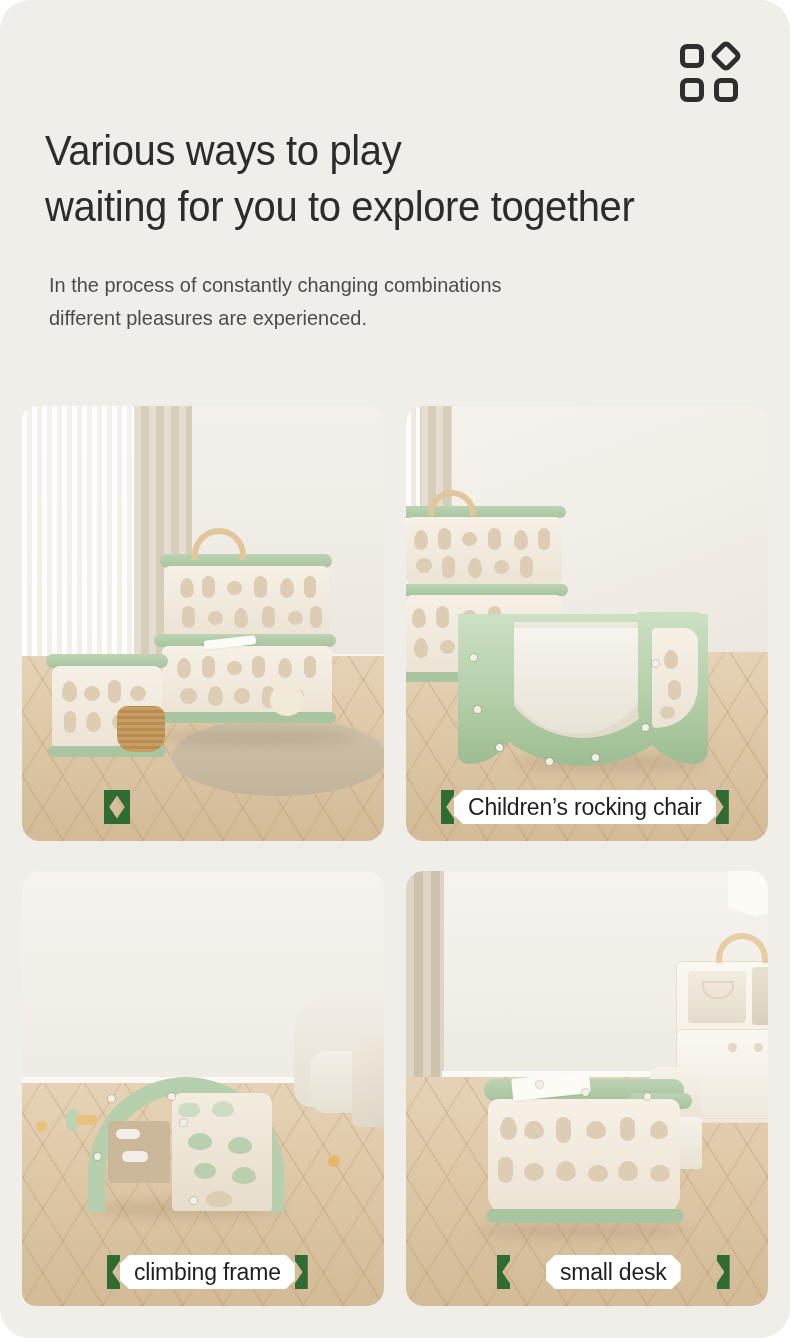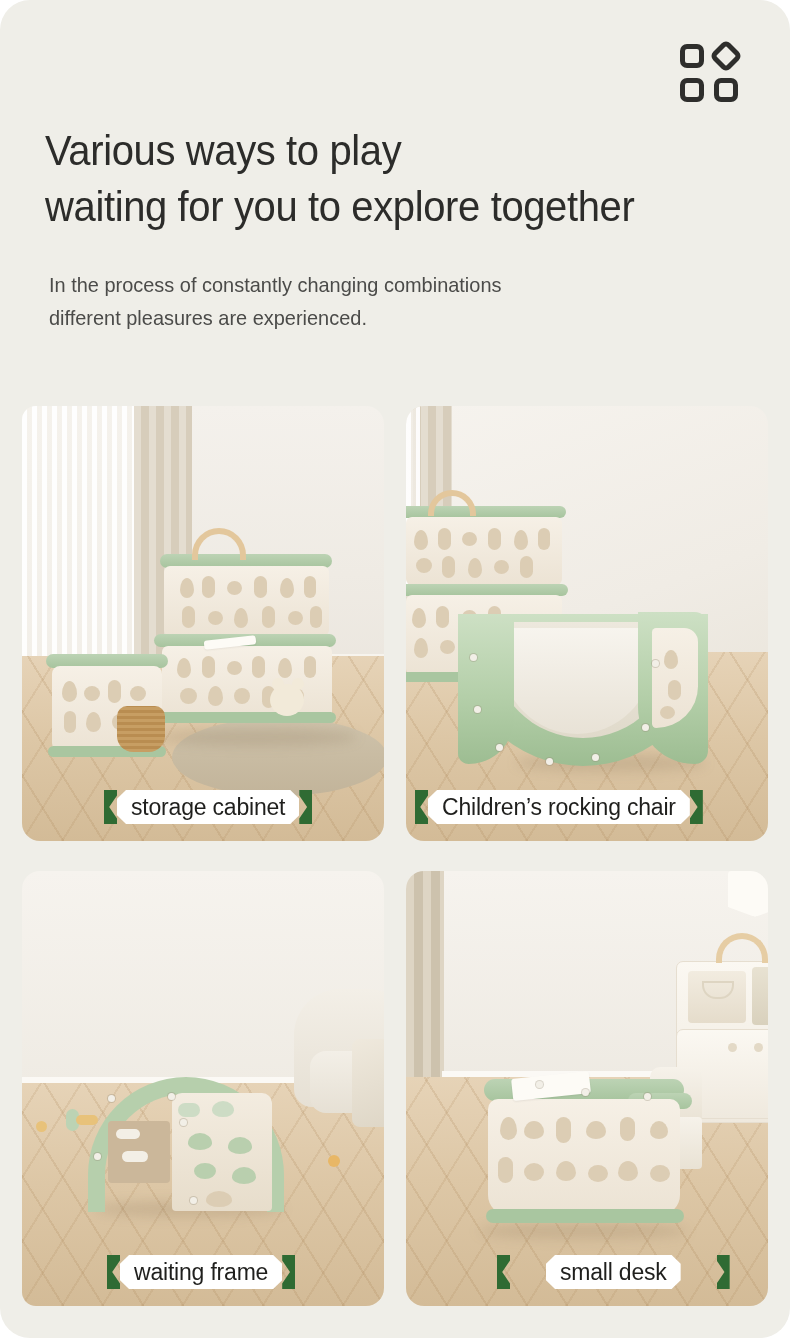--- a/index.html
+++ b/index.html
@@ -108,21 +108,21 @@
   .badge .brk.l{clip-path:polygon(100% 0,100% 16%,40% 50%,100% 84%,100% 100%,0 100%,0 0);}
   .badge .brk.r{clip-path:polygon(0 0,0 16%,60% 50%,0 84%,0 100%,100% 100%,100% 0);}
   .badge .pill{
     background:#ffffff;height:34px;display:flex;align-items:center;padding:0 14px;
     font-size:23px;color:#1f1f1d;white-space:nowrap;
     font-family:"Liberation Sans Narrow","Liberation Sans","DejaVu Sans Condensed",sans-serif;
     clip-path:polygon(9px 0,calc(100% - 9px) 0,100% 26%,100% 74%,calc(100% - 9px) 100%,9px 100%,0 74%,0 26%);
     letter-spacing:-0.2px;
   }
   .b1{left:82px;}
-  .b2{left:9px;}
+  .b2{left:35px;}
   .b3{left:85px;}
   .b4{left:91px;gap:36px;}
 </style>
 </head>
 <body>
 
 <div class="page">
 
   <div class="logo">
     <span class="sq s1"></span>
@@ -196,21 +196,20 @@
 
         <div class="rainbow" style="left:170px;top:122px;width:42px;height:26px;"></div>
         <div class="basket" style="left:95px;top:300px;width:48px;height:46px;"></div>
         <div class="bear" style="left:248px;top:278px;width:34px;height:32px;"></div>
         <div class="bear" style="left:250px;top:272px;width:12px;height:12px;"></div>
         <div class="bear" style="left:270px;top:272px;width:12px;height:12px;"></div>
         <div class="paper" style="left:182px;top:232px;width:52px;height:9px;"></div>
       </div>
       <div class="badge b1">
         <span class="brk l"></span>
-        <span class="pill">storage cabinet</span>
         <span class="brk r"></span>
       </div>
     </div>
 
     <div class="cell c2">
       <div class="scene">
         <div class="wall2" style="height:74%"></div>
         <div class="curtain" style="left:0;width:46px;height:210px;"></div>
         <div class="sheer" style="left:0;width:14px;height:190px;"></div>
         <div class="floor" style="top:246px;"></div>
@@ -294,21 +293,21 @@
         <span class="rivet" style="left:146px;top:222px;"></span>
         <span class="rivet" style="left:158px;top:248px;"></span>
         <span class="rivet" style="left:168px;top:326px;"></span>
         <div class="ball" style="left:14px;top:250px;width:11px;height:11px;background:#e8c27a;"></div>
         <div class="ball" style="left:44px;top:238px;width:13px;height:22px;border-radius:7px;background:#bcd3b4;"></div>
         <div class="ball" style="left:54px;top:244px;width:22px;height:10px;border-radius:6px;background:#e8c27a;"></div>
         <div class="ball" style="left:306px;top:284px;width:12px;height:12px;background:#e8b766;"></div>
       </div>
       <div class="badge b3">
         <span class="brk l"></span>
-        <span class="pill">waiting frame</span>
+        <span class="pill">climbing frame</span>
         <span class="brk r"></span>
       </div>
     </div>
 
     <div class="cell c4">
       <div class="scene">
         <div class="wall" style="height:56%;background:linear-gradient(180deg,#f6f3ee,#ede9e1);"></div>
         <div class="curtain" style="left:0;width:38px;height:226px;background:repeating-linear-gradient(90deg,#ded5c4 0 8px,#cdc2ad 8px 17px);"></div>
         <div class="baseboard" style="top:200px;left:36px;right:0;height:7px;background:#fbf9f5;"></div>
         <div class="floor" style="top:206px;"></div>

